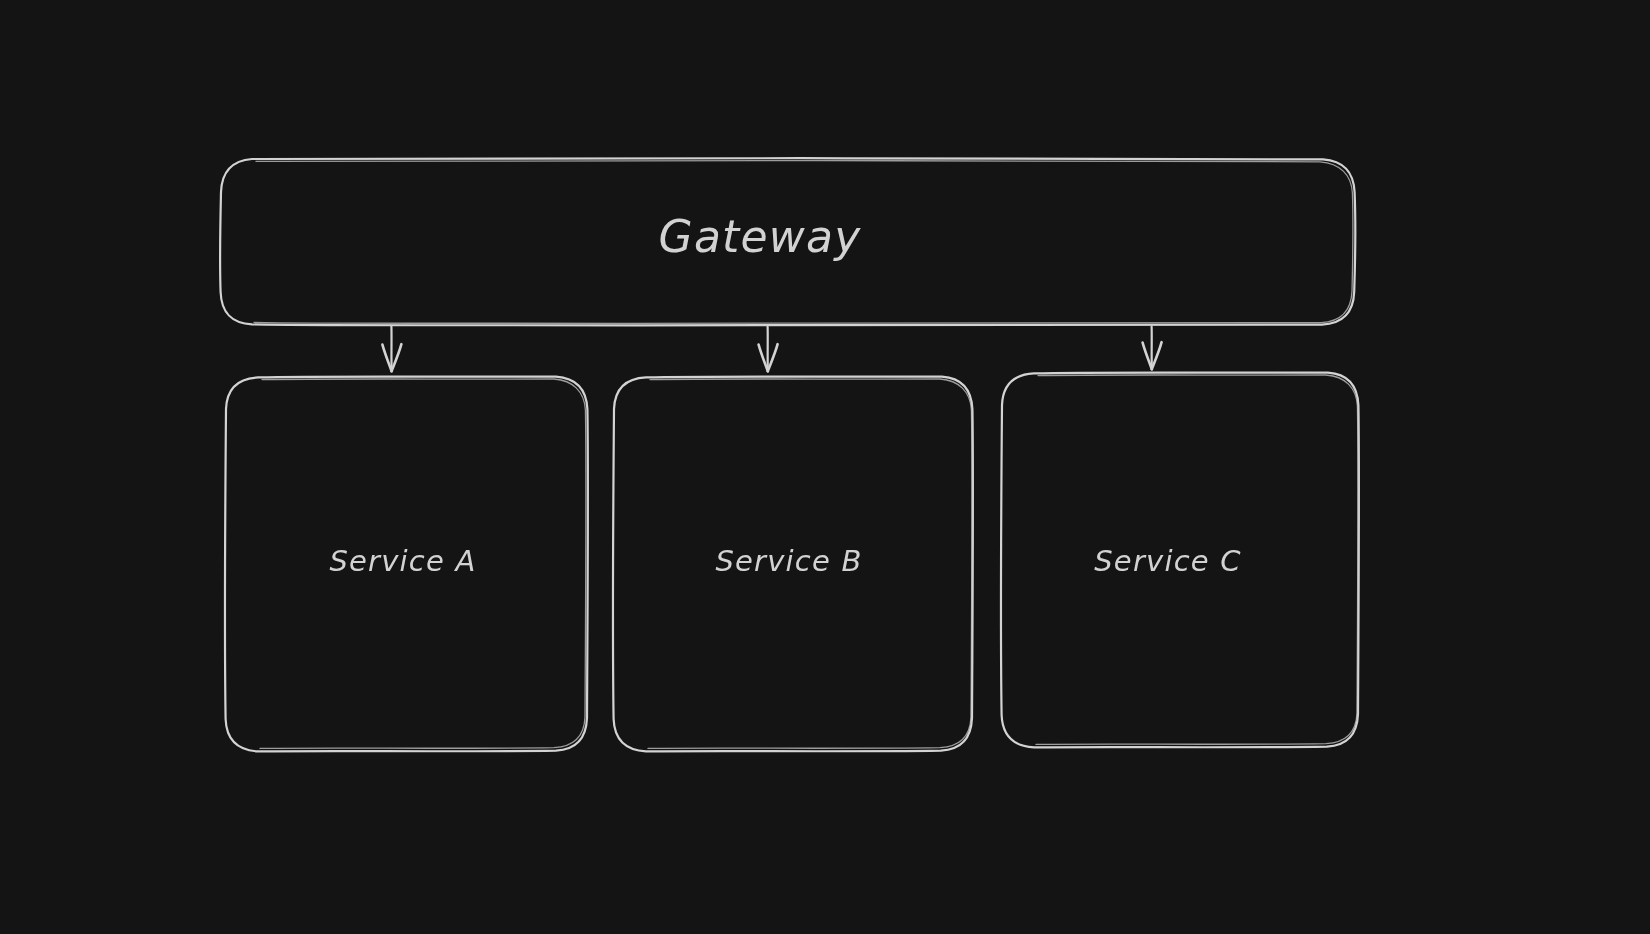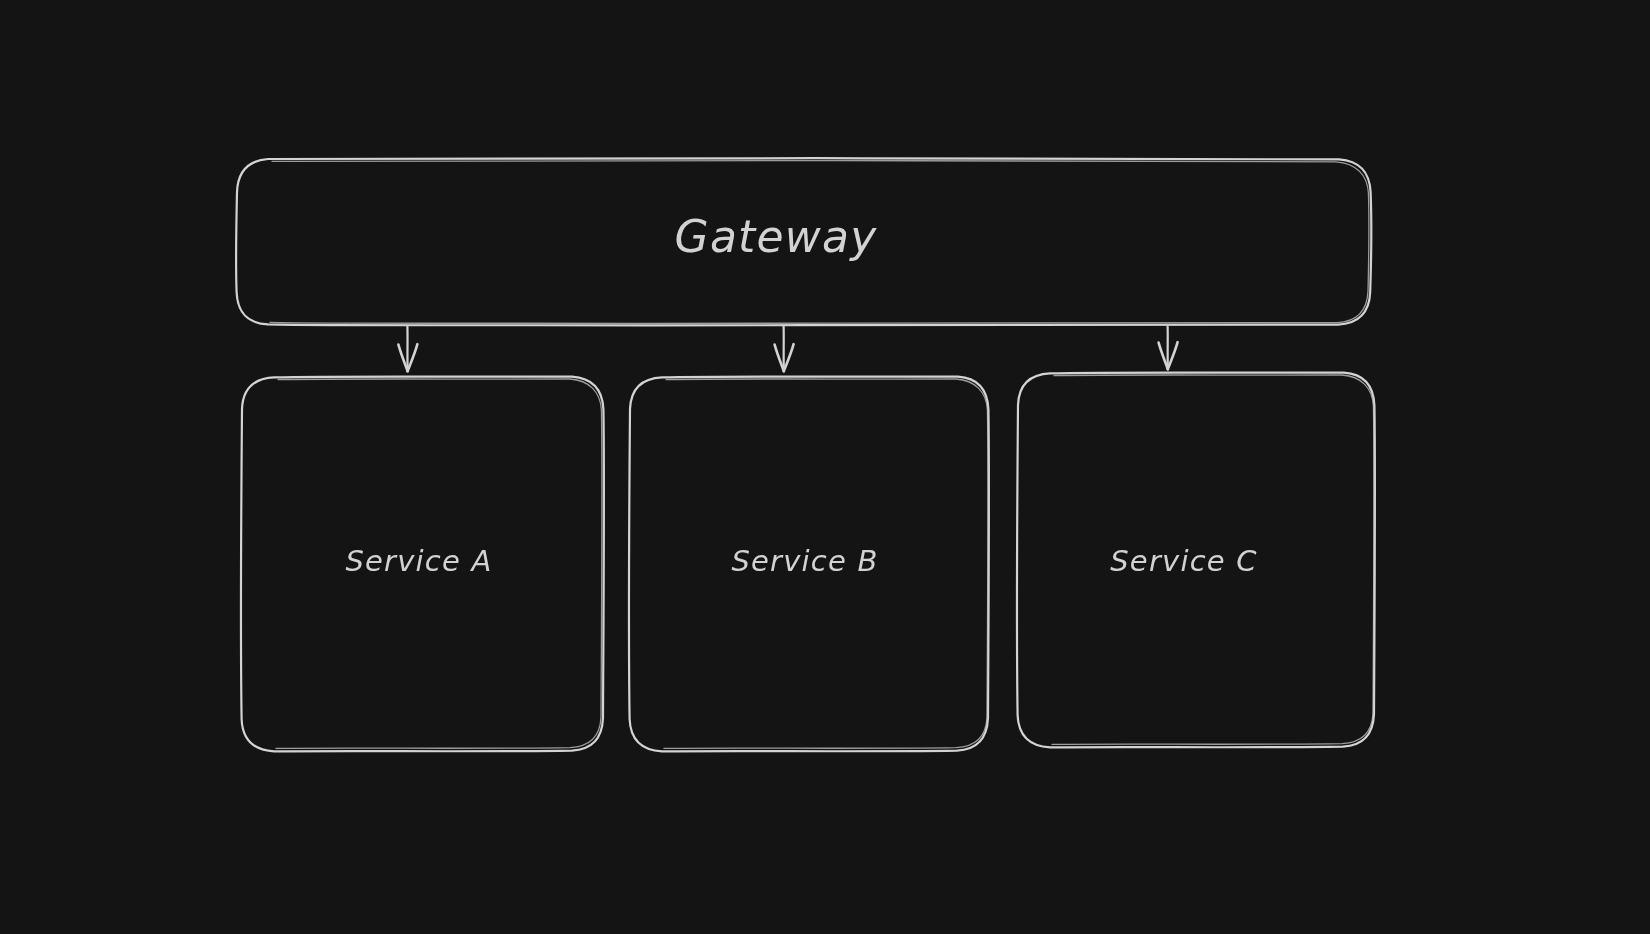--- a/index.html
+++ b/index.html
@@ -11,21 +11,20 @@
     width: 1650px;
     height: 934px;
     overflow: hidden;
     font-family: "DejaVu Sans", sans-serif;
   }
   #canvas-root {
     position: relative;
     width: 1512px;
     height: 934px;
     background: #141414;
-    margin-left: 16px;
   }
   #diagram-svg {
     position: absolute;
     top: 0;
     left: 0;
     width: 1650px;
     height: 934px;
     display: block;
   }
   .node-label {

